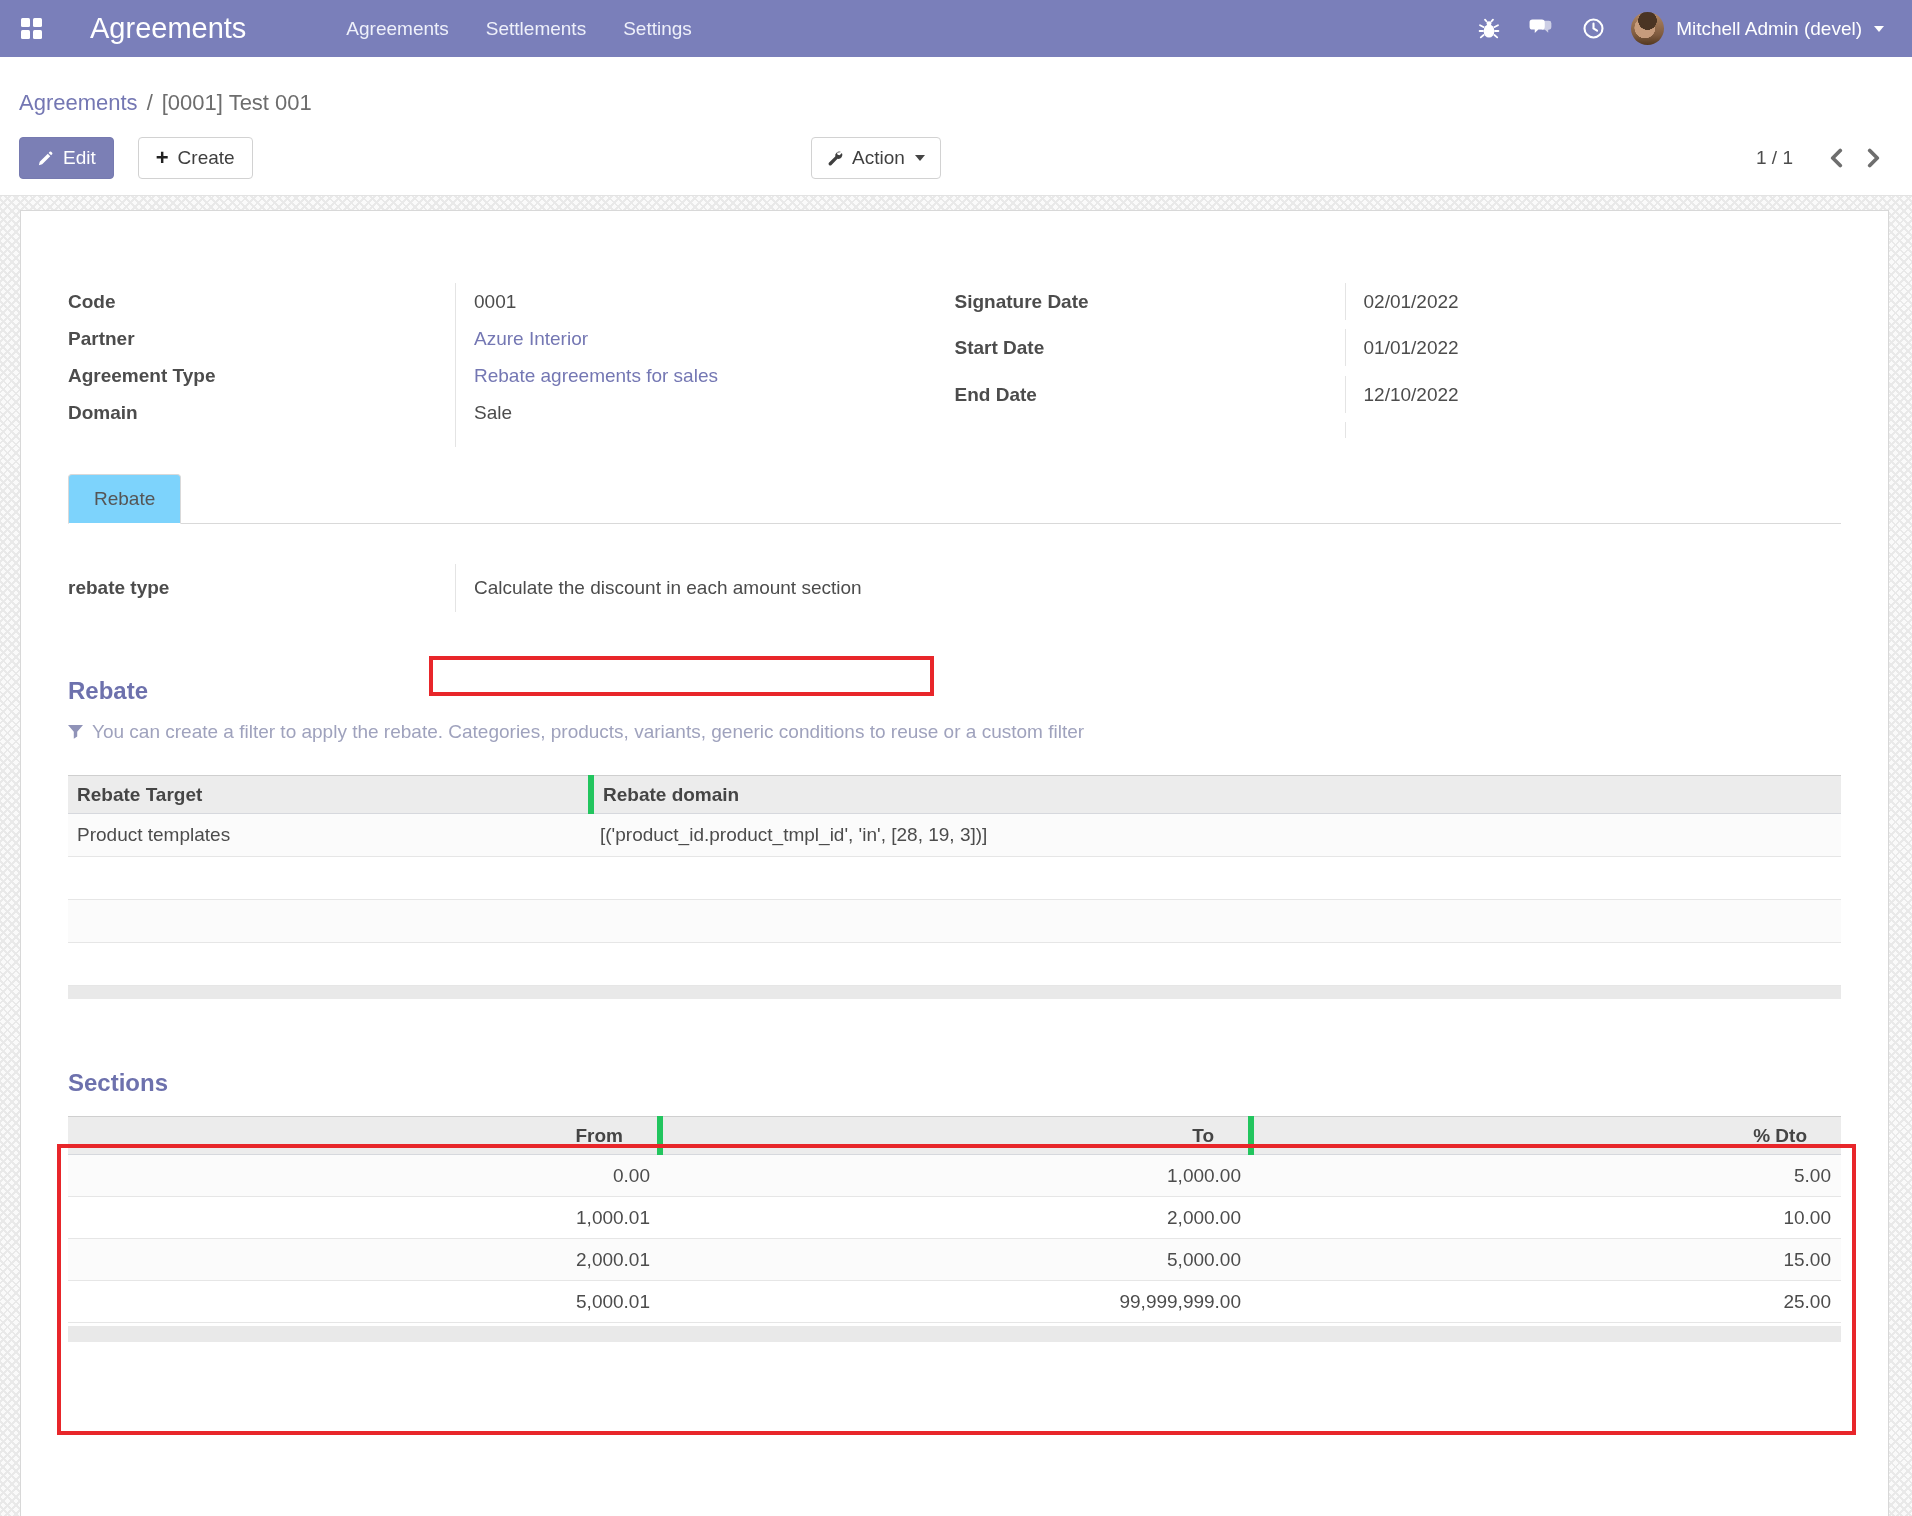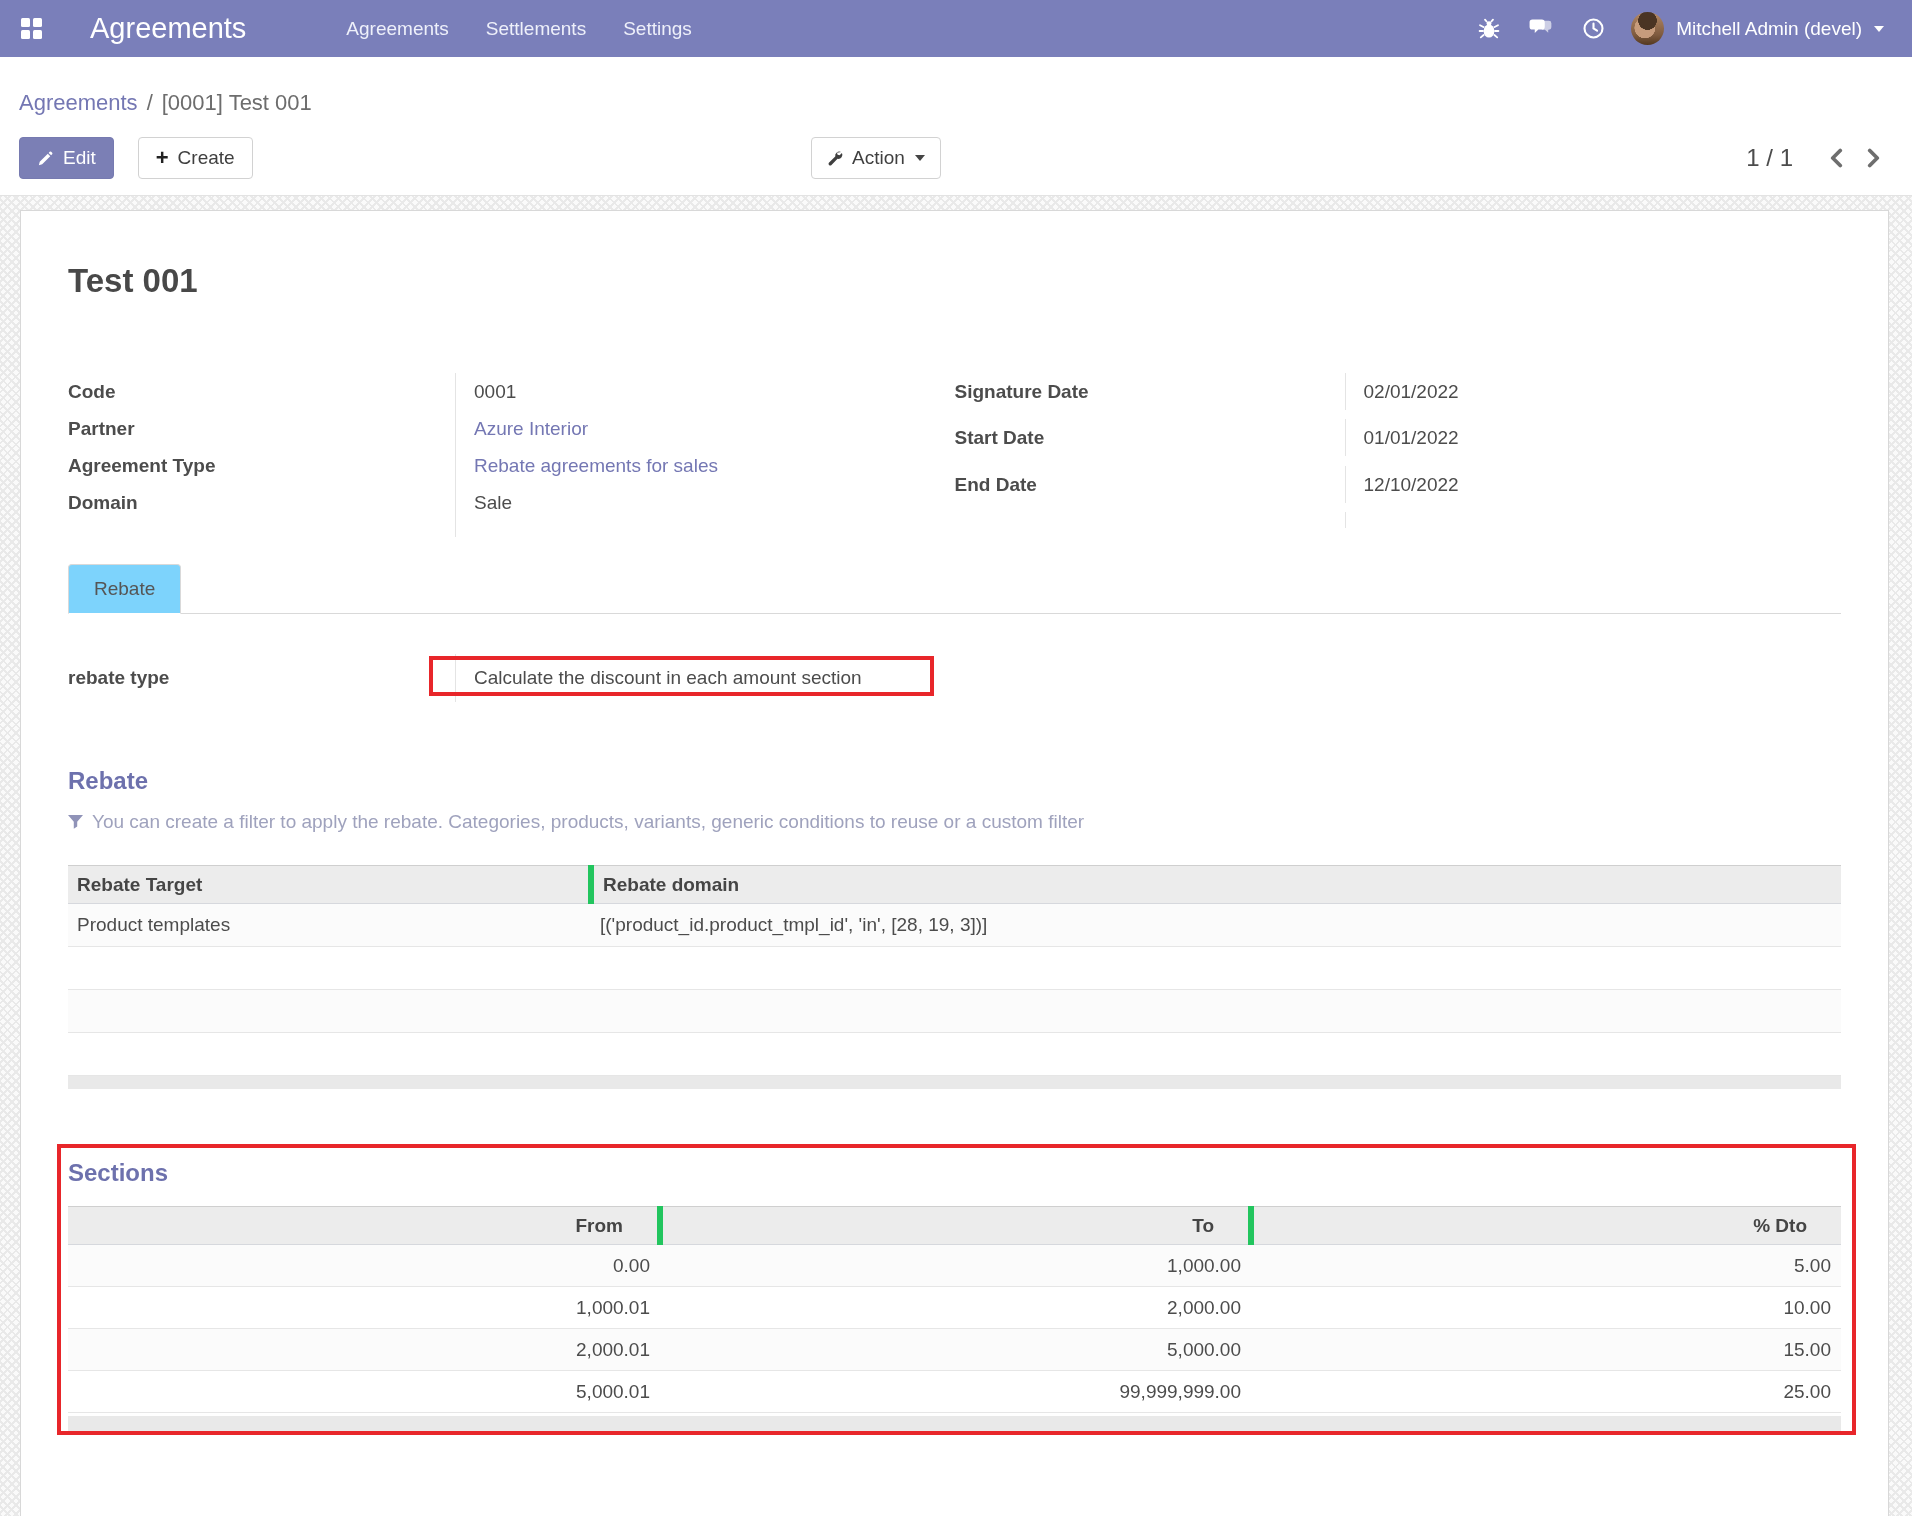--- a/index.html
+++ b/index.html
@@ -30,21 +30,21 @@
   .breadcrumb .sep{color:#6d6d6d;margin:0 9px;}
   .breadcrumb .current{color:#6d6d6d;}
   .control-row{position:relative;height:42px;margin-top:21px;}
   .btn{height:42px;box-sizing:border-box;font-size:19px;font-family:inherit;display:inline-flex;align-items:center;gap:9px;
        padding:0 17px;background:#fff;border:1px solid #d2d2d2;border-radius:4px;color:#3f3f3f;cursor:pointer;}
   .btn-primary{background:#7b7fb5;border-color:#767ab0;color:#fff;}
   .left-buttons{position:absolute;left:0;top:0;display:flex;gap:24px;}
   .plus-glyph{font-weight:bold;font-size:22px;line-height:1;color:#222;}
   .action-btn{position:absolute;left:792px;top:0;width:130px;justify-content:center;gap:8px;padding:0;}
   .caret-dark{width:0;height:0;border-left:5px solid transparent;border-right:5px solid transparent;border-top:6px solid #444;margin-left:2px;}
-  .pager{position:absolute;right:32px;top:0;height:42px;display:flex;align-items:center;font-size:24px;color:#4c4c4c;}
+  .pager{position:absolute;right:32px;top:0;height:42px;display:flex;align-items:center;font-size:19px;color:#4c4c4c;}
   .pager-btn{background:none;border:none;padding:0;margin-left:24px;cursor:pointer;display:flex;align-items:center;}
   .pager-btn:first-of-type{margin-left:37px;}
   
   .content{height:1320px;box-sizing:border-box;padding:14px 23px 0 20px;
     background-color:#fafafa;
     background-image:
       repeating-linear-gradient(45deg,#e9e9e9 0 2px,transparent 2px 6px),
       repeating-linear-gradient(135deg,#e9e9e9 0 2px,transparent 2px 6px);}
   .sheet{background:#fff;border:1px solid #d8d8d8;border-bottom:none;height:1306px;box-sizing:border-box;padding:0 47px;overflow:hidden;}
   .record-title{font-size:33px;line-height:40px;font-weight:bold;color:#484848;margin:0;padding-top:50px;}
@@ -178,21 +178,20 @@
               <polyline points="2,2 8,8 2,14" fill="none" stroke="#6e6e6e" stroke-width="3" stroke-linecap="round" stroke-linejoin="round"></polyline>
             </svg>
         </button>
       </div>
     </div>
   </div>
 
   <div class="content">
     <div class="sheet">
 
-      <h1 class="record-title">Test 001</h1>
 
       <div class="field-groups">
         <div class="fgroup left">
           <div class="flabel">Code</div>
           <div class="fvalue">0001</div>
           <div class="flabel">Partner</div>
           <div class="fvalue"><a class="value-link">Azure Interior</a></div>
           <div class="flabel">Agreement Type</div>
           <div class="fvalue"><a class="value-link">Rebate agreements for sales</a></div>
           <div class="flabel">Domain</div>

